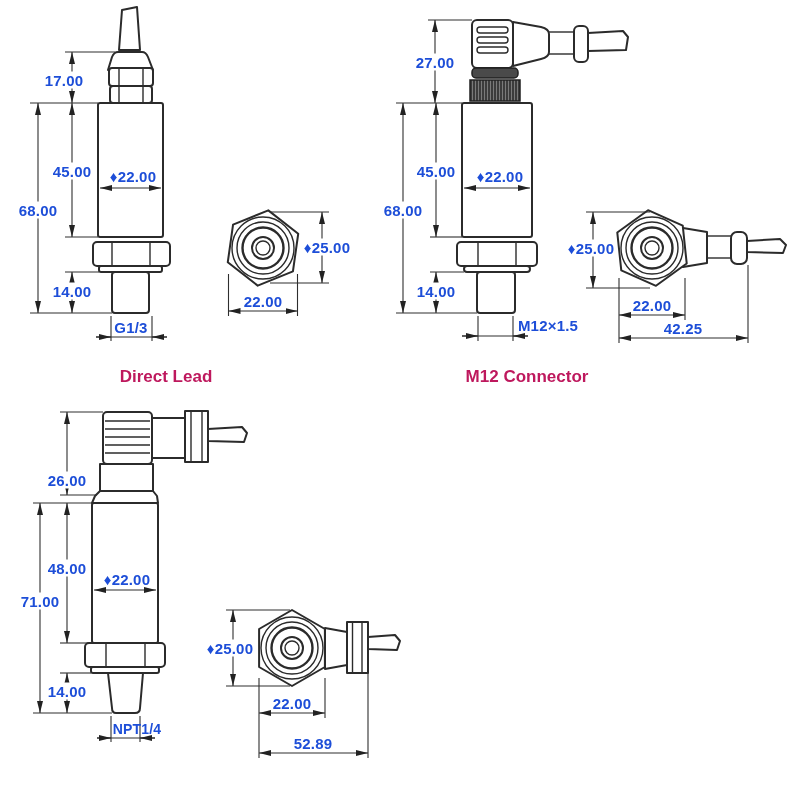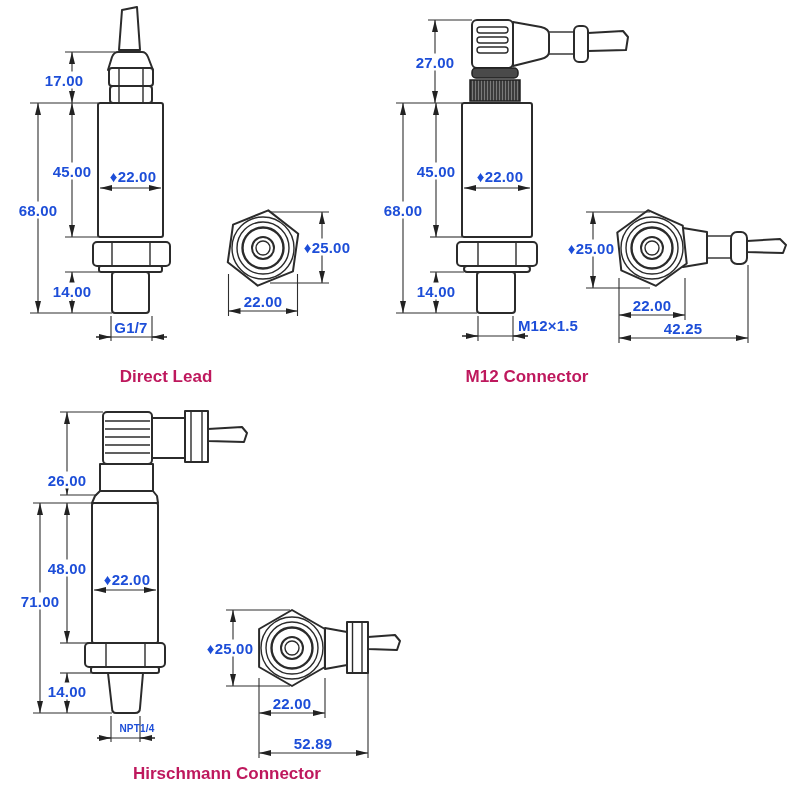--- a/index.html
+++ b/index.html
@@ -12,21 +12,21 @@
   .outline{fill:#ffffff;stroke:#2b2b2b;stroke-width:2;stroke-linejoin:round;}
   .thin{fill:none;stroke:#2b2b2b;stroke-width:1.4;}
   .dim{fill:none;stroke:#2e2e2e;stroke-width:1.1;}
   .darkfill{fill:#4a4a4a;stroke:#222;stroke-width:1.5;}
   .lbl{
     position:absolute;transform:translate(-50%,-50%);
     font-size:15px;font-weight:bold;color:#1d4ed8;white-space:nowrap;
     letter-spacing:0.2px;line-height:1;
   }
   .lbl.bg{background:#ffffff;padding:1px 3px;}
-  .lbl.small{font-size:10px;padding-left:24px;}
+  .lbl.small{font-size:14px;padding-left:24px;}
   .title{
     position:absolute;transform:translate(-50%,-50%);
     font-size:17px;font-weight:bold;color:#be185d;white-space:nowrap;
   }
 </style>
 </head>
 <body>
 
 <div id="canvas">
 
@@ -223,21 +223,21 @@
     <line class="dim" x1="368" y1="673" x2="368" y2="758"></line>
     <line class="dim" x1="259" y1="753" x2="368" y2="753" marker-start="url(#ah)" marker-end="url(#ah)"></line>
   </g>
 </svg>
 
 <div class="lbl bg" style="left:64px;top:80px">17.00</div>
 <div class="lbl bg" style="left:72px;top:171px">45.00</div>
 <div class="lbl bg" style="left:38px;top:210px">68.00</div>
 <div class="lbl bg" style="left:72px;top:291px">14.00</div>
 <div class="lbl" style="left:133px;top:176px">♦22.00</div>
-<div class="lbl" style="left:131px;top:327px">G1/7</div>
+<div class="lbl" style="left:131px;top:327px">G1/3</div>
 <div class="lbl bg" style="left:327px;top:247px">♦25.00</div>
 <div class="lbl" style="left:263px;top:301px">22.00</div>
 <div class="title" style="left:166px;top:377px">Direct Lead</div>
 
 <div class="lbl bg" style="left:435px;top:62px">27.00</div>
 <div class="lbl bg" style="left:436px;top:171px">45.00</div>
 <div class="lbl bg" style="left:403px;top:210px">68.00</div>
 <div class="lbl bg" style="left:436px;top:291px">14.00</div>
 <div class="lbl" style="left:500px;top:176px">♦22.00</div>
 <div class="lbl" style="left:548px;top:325px">M12×1.5</div>
@@ -248,15 +248,14 @@
 
 <div class="lbl bg" style="left:67px;top:480px">26.00</div>
 <div class="lbl bg" style="left:67px;top:568px">48.00</div>
 <div class="lbl bg" style="left:40px;top:601px">71.00</div>
 <div class="lbl bg" style="left:67px;top:691px">14.00</div>
 <div class="lbl" style="left:127px;top:579px">♦22.00</div>
 <div class="lbl small" style="left:125px;top:729px">NPT1/4</div>
 <div class="lbl bg" style="left:230px;top:648px">♦25.00</div>
 <div class="lbl" style="left:292px;top:703px">22.00</div>
 <div class="lbl" style="left:313px;top:743px">52.89</div>
-<div class="title" style="left:227px;top:774px">Hirschmann Connector</div>
 
 </div>
 
 </body></html>

